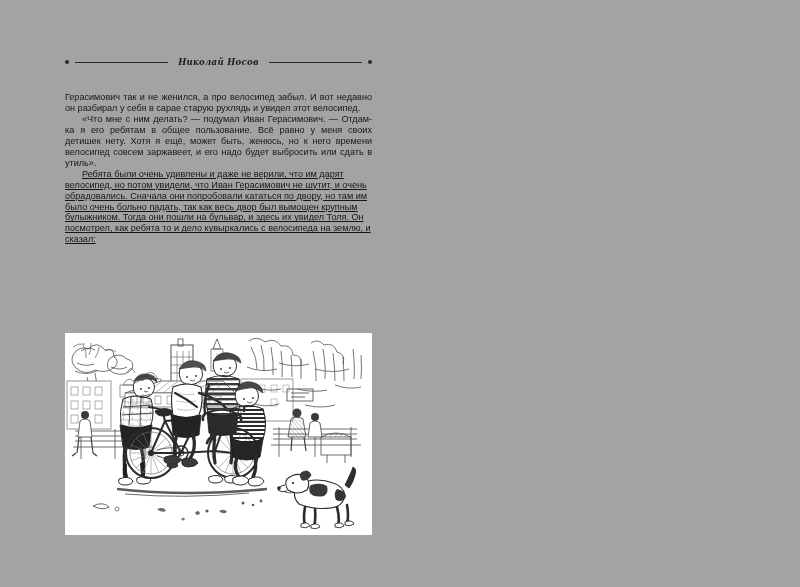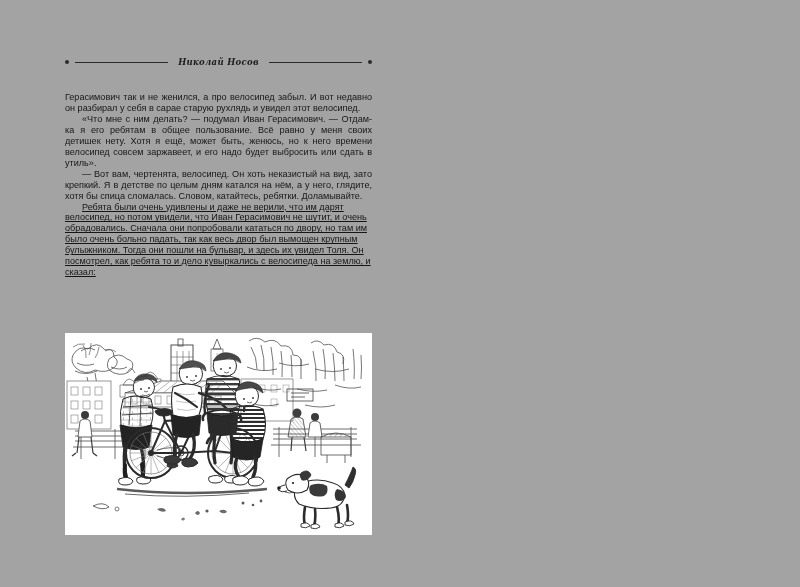--- a/index.html
+++ b/index.html
@@ -123,21 +123,20 @@
       <span class="rh-dot"></span>
       <span class="rh-rule"></span>
       <span class="rh-title">Николай Носов</span>
       <span class="rh-rule"></span>
       <span class="rh-dot"></span>
     </div>
 
     <div class="text-col" id="left-col">
       <p class="no-indent">Герасимович так и не женился, а про велосипед забыл. И вот недавно он разбирал у себя в сарае старую рухлядь и увидел этот велосипед.</p>
       <p>«Что мне с ним делать? — подумал Иван Герасимович. — Отдам-ка я его ребятам в общее пользование. Всё равно у меня своих детишек нету. Хотя я ещё, может быть, женюсь, но к него времени велосипед совсем заржавеет, и его надо будет выбросить или сдать в утиль».</p>
-      <p>— Вот вам, чертенята, велосипед. Он хоть неказистый на вид, зато крепкий. Я в детстве по целым дням катался на нём, а у него, глядите, хотя бы спица сломалась. Словом, катайтесь, ребятки. Доламывайте.</p>
       <p>Ребята были очень удивлены и даже не верили, что им дарят велосипед, но потом увидели, что Иван Герасимович не шутит, и очень обрадовались. Сначала они попробовали кататься по двору, но там им было очень больно падать, так как весь двор был вымощен крупным булыжником. Тогда они пошли на бульвар, и здесь их увидел Толя. Он посмотрел, как ребята то и дело кувыркались с велосипеда на землю, и сказал:</p>
     </div>
 
     <div id="illustration">
       <svg viewBox="0 0 307 202" xmlns="http://www.w3.org/2000/svg">
         <defs>
           <pattern id="hatchA" width="4" height="4" patternUnits="userSpaceOnUse" patternTransform="rotate(38)">
             <line x1="0" y1="0" x2="0" y2="4" stroke="#4a4a4a" stroke-width="0.7"></line>
           </pattern>
           <pattern id="hatchB" width="3" height="3" patternUnits="userSpaceOnUse" patternTransform="rotate(-40)">

